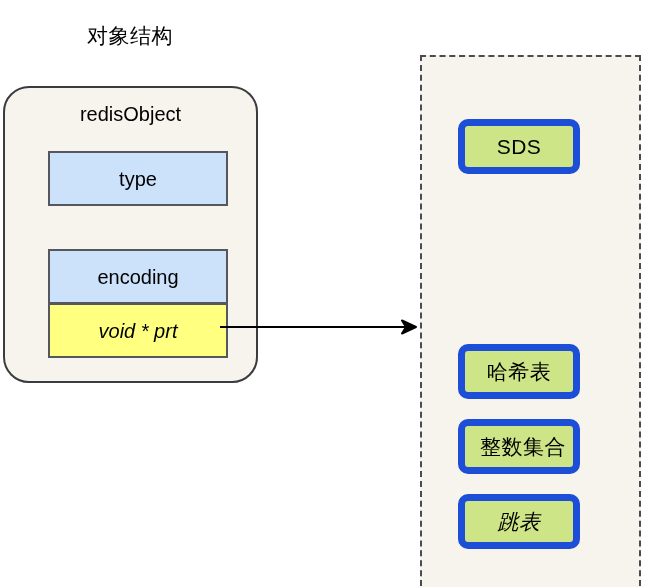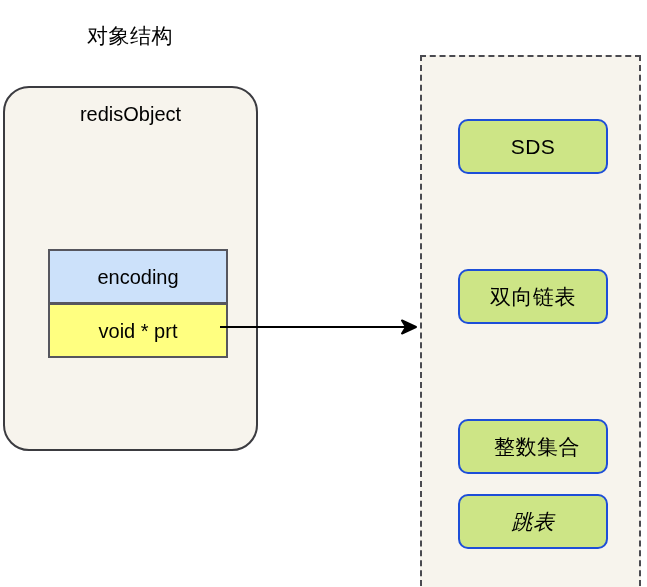--- a/index.html
+++ b/index.html
@@ -35,21 +35,21 @@
   }
   #title-left  { left: 0px;   top: 12px; width: 260px; }
   #title-right { left: 415px; top: 2px;  width: 230px; }
 
   
   #object-container {
     position: absolute;
     left: 3px;
     top: 75px;
     width: 255px;
-    height: 365px;
+    height: 297px;
     background: #f7f4ed;
     border: 2px solid #3b3b40;
     border-radius: 26px;
     box-sizing: border-box;
   }
   #object-title {
     position: absolute;
     left: 0;
     top: 14px;
     width: 100%;
@@ -71,21 +71,21 @@
     justify-content: center;
     font-size: 20px;
     line-height: 24px;
     white-space: nowrap;
   }
   .field-box.blue   { background: #cce1fa; }
   .field-box.yellow { background: #ffff80; }
 
   #field-0 { top: 63px;  }
   #field-1 { top: 138px; margin-top: 23px; }
-  #field-2 { top: 215px; }
+  #field-2 { top: 215px; font-style: italic; }
 
   
   #pointer-arrow {
     position: absolute;
     left: 220px;
     top: 296px;
     width: 206px;
     height: 40px;
     overflow: visible;
   }
@@ -98,25 +98,25 @@
     width: 221px;
     height: 541px;
     background: #f7f4ed;
     border: 2px dashed #4a4a50;
     box-sizing: border-box;
   }
 
   .struct-box {
     position: absolute;
     left: 36px;
-    width: 150px;
+    width: 122px;
     height: 55px;
     box-sizing: border-box;
     background: #cde586;
-    border: 2px solid #1d4ed8;
+    border: 7px solid #1d4ed8;
     border-radius: 10px;
     display: flex;
     align-items: center;
     justify-content: center;
     font-size: 21px;
     line-height: 25px;
     white-space: nowrap;
     letter-spacing: 0.5px;
   }
   #struct-0 { top: 62px;  }
@@ -130,37 +130,38 @@
 <body>
 
 <div class="stage">
 
   <div class="panel-title" id="title-left">对象结构</div>
 
 
   <div id="object-container">
     <div id="object-title">redisObject</div>
 
+    <div class="field-box blue" id="field-0">type</div>
 
     <div class="field-box blue" id="field-1">encoding</div>
 
     <div class="field-box yellow" id="field-2">void * prt</div>
   </div>
 
   <svg id="pointer-arrow" viewBox="0 0 206 40">
     <line x1="0" y1="20" x2="194" y2="20" stroke="#000000" stroke-width="2"></line>
     <polygon points="196,20 182,13.5 186,20 182,26.5" fill="#000000" stroke="#000000" stroke-width="2" stroke-linejoin="round"></polygon>
   </svg>
 
   <div id="structures-container">
 
     <div class="struct-box" id="struct-0">SDS</div>
 
 
-    <div class="struct-box" id="struct-2">双向链表</div>
 
+    <div class="struct-box" id="struct-3">哈希表</div>
 
     <div class="struct-box" id="struct-4">整数集合</div>
 
     <div class="struct-box" id="struct-5">跳表</div>
   </div>
 
 </div>
 
 </body></html>

